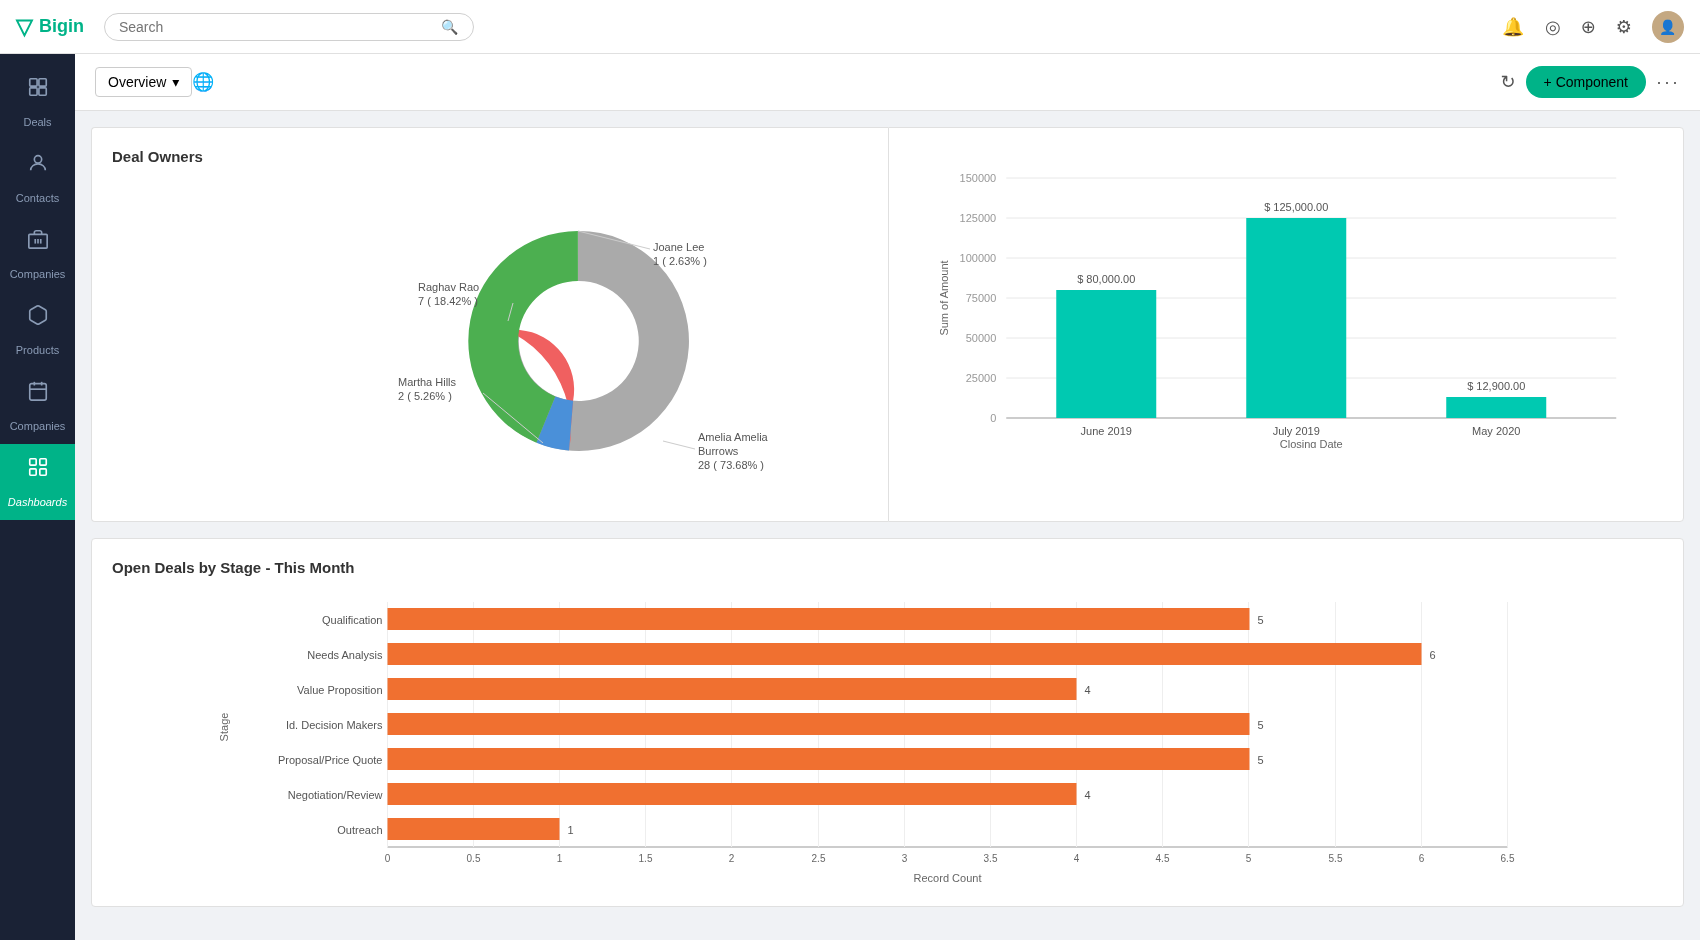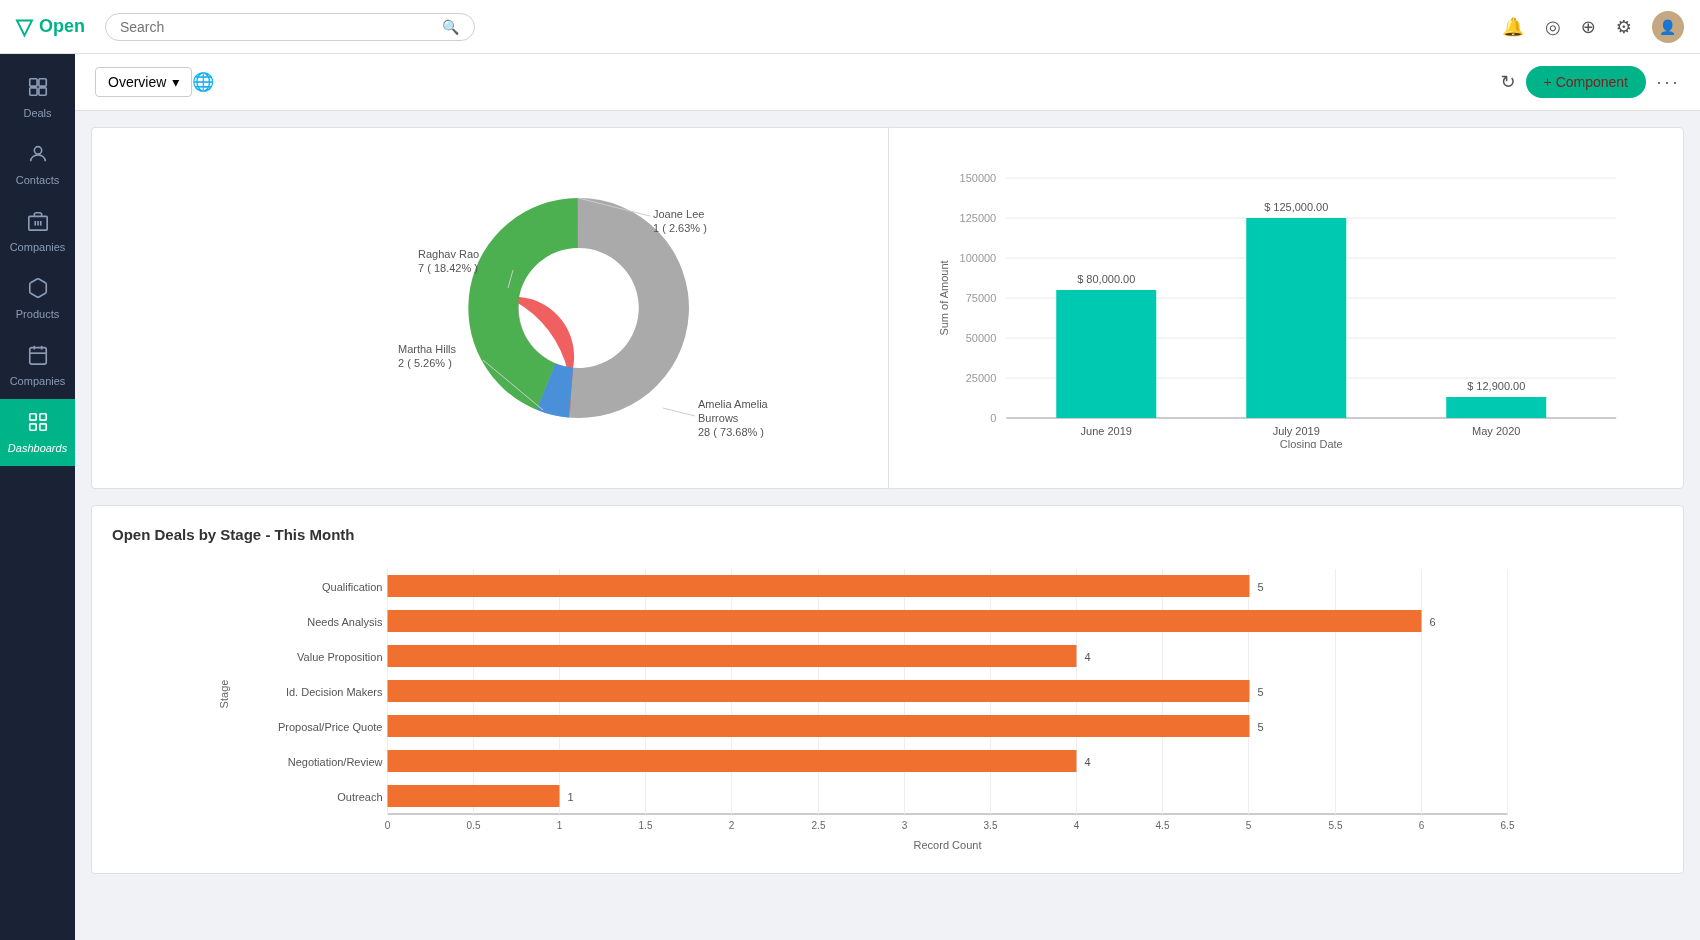--- a/index.html
+++ b/index.html
@@ -25,21 +25,21 @@
     .app-body { display: flex; flex: 1; overflow: hidden; }
 
     
     .sidebar {
       width: 75px; background: #1a2235; display: flex; flex-direction: column;
       align-items: center; padding-top: 10px; flex-shrink: 0;
     }
     .sidebar-item {
       display: flex; flex-direction: column; align-items: center; justify-content: center;
       width: 100%; padding: 12px 0; cursor: pointer; color: #8a9bb5;
-      font-size: 11px; gap: 4px; text-align: center;
+      font-size: 11px; gap: 13px; text-align: center;
     }
     .sidebar-item.active { background: #00b388; color: #fff; }
     .sidebar-item .icon { font-size: 20px; }
 
     
     .main-content { flex: 1; overflow-y: auto; padding: 0; background: #f0f2f5; }
 
     
     .dash-header {
       background: #fff; padding: 12px 20px; display: flex; align-items: center;
@@ -47,21 +47,21 @@
     }
     .overview-btn {
       display: flex; align-items: center; gap: 6px; border: 1px solid #ccc;
       border-radius: 4px; padding: 6px 12px; font-size: 14px; cursor: pointer;
       background: #fff; font-weight: 500;
     }
     .globe-icon { font-size: 18px; color: #555; cursor: pointer; }
     .header-right { margin-left: auto; display: flex; align-items: center; gap: 10px; }
     .refresh-btn { color: #555; font-size: 18px; cursor: pointer; background: none; border: none; }
     .add-component-btn {
-      background: #00b388; color: #7f1d1d; border: none; border-radius: 20px;
+      background: #00b388; color: #000000; border: none; border-radius: 20px;
       padding: 8px 18px; font-size: 14px; cursor: pointer; display: flex; align-items: center; gap: 6px;
     }
     .more-btn { color: #555; font-size: 18px; cursor: pointer; background: none; border: none; letter-spacing: 2px; }
 
     
     .charts-grid { display: grid; grid-template-columns: 1fr 1fr; gap: 0; margin: 16px; }
     .chart-card {
       background: #fff; border-radius: 4px; padding: 20px; border: 1px solid #e0e0e0;
     }
     .chart-card:first-child { border-radius: 4px 0 0 4px; border-right: none; }
@@ -79,21 +79,21 @@
 
     
     svg text { font-family: -apple-system, BlinkMacSystemFont, 'Segoe UI', sans-serif; }
   </style>
 </head>
 <body>
 
 <div class="top-nav">
   <div class="logo">
     <span style="color:#00b388; font-size:22px;">▽</span>
-    <span>Open</span>
+    <span>Bigin</span>
   </div>
   <div class="search-bar">
     <input type="text" placeholder="Search" style="">
     <span class="search-icon">🔍</span>
   </div>
   <div class="nav-right">
     <span class="nav-icon">🔔</span>
     <span class="nav-icon">◎</span>
     <span class="nav-icon">⊕</span>
     <span class="nav-icon">⚙</span>
@@ -181,20 +181,21 @@
         <button class="add-component-btn">
           <span>+ Component</span>
         </button>
         <button class="more-btn">···</button>
       </div>
     </div>
 
     <div class="charts-grid">
 
       <div class="chart-card">
+        <div class="chart-title">Deal Owners</div>
         <div class="donut-container">
           <svg width="500" height="300" viewBox="0 0 500 300">
 
             <g transform="translate(210, 150)">
 
               <path d="M 0,-110 A 110,110 0 1 1 -107.1,-20.5 L -58.2,-11.1 A 60,60 0 1 0 0,-60 Z" fill="#aaaaaa"></path>
 
               <path d="M -107.1,-20.5 A 110,110 0 0 1 -9.0,109.6 L -4.9,59.7 A 60,60 0 0 0 -58.2,-11.1 Z" fill="#f06060"></path>
 
               <path d="M -9.0,109.6 A 110,110 0 0 1 -41.6,101.7 L -22.7,55.5 A 60,60 0 0 0 -4.9,59.7 Z" fill="#4a90d9"></path>

